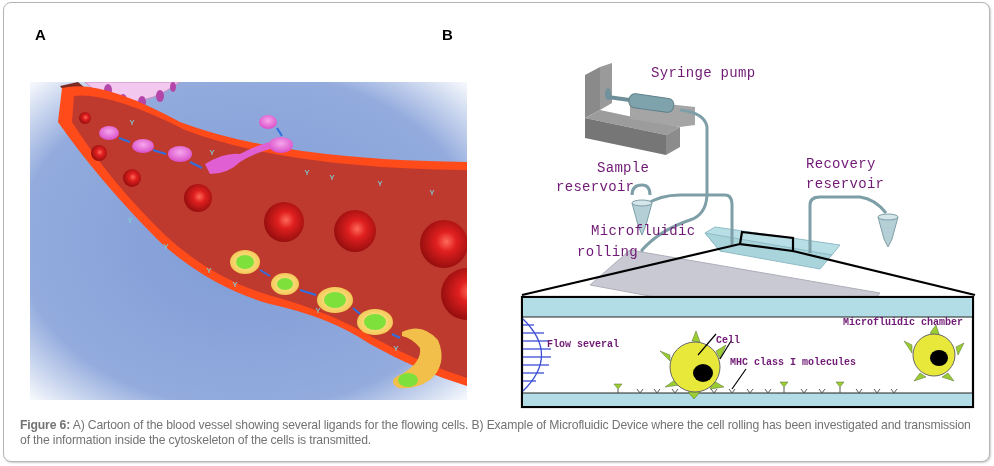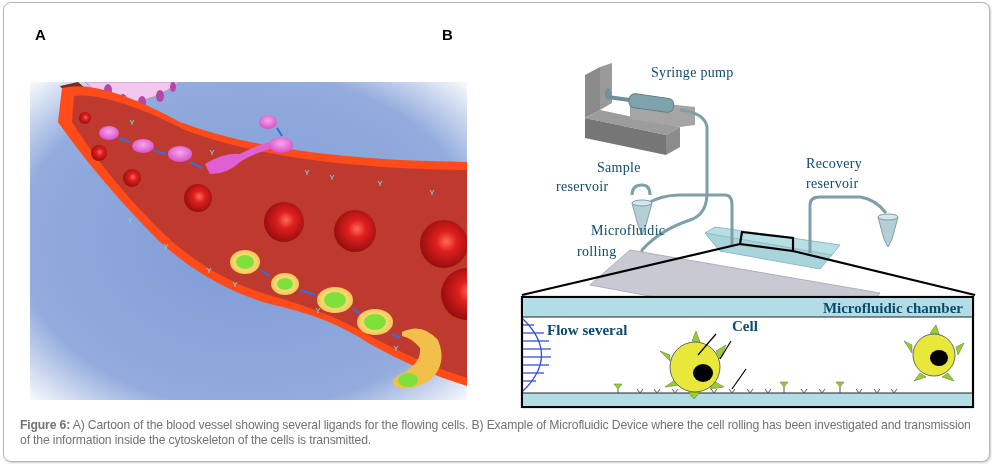--- a/index.html
+++ b/index.html
@@ -3,23 +3,23 @@
 <meta charset="utf-8">
 <style>
   html, body { margin: 0; padding: 0; background: #ffffff; }
   body { width: 994px; height: 466px; position: relative; overflow: hidden; font-family: "Liberation Sans", sans-serif; }
   .frame { position: absolute; left: 3px; top: 2px; width: 985px; height: 458px; border: 1px solid #b5b5b5; border-radius: 8px; background: #fff; box-shadow: 1px 1px 2px #ccc; }
   .panel-label { position: absolute; font-family: "Liberation Sans", sans-serif; font-weight: bold; font-size: 15px; color: #000; }
   #label-a { left: 35px; top: 26px; }
   #label-b { left: 442px; top: 26px; }
   .panel-a { position: absolute; left: 30px; top: 82px; width: 437px; height: 318px; }
   .panel-b { position: absolute; left: 520px; top: 55px; width: 465px; height: 355px; }
-  .txt { position: absolute; font-family: Liberation Serif, serif; color: #0c4a6e; white-space: nowrap; }
+  .txt { position: absolute; font-family: Liberation Mono, monospace; color: #701a75; white-space: nowrap; }
   .lbl-b { font-size: 14px; line-height: 18px; letter-spacing: 0.3px; }
-  .lbl-c { font-size: 15px; font-weight: bold; line-height: 15px; }
+  .lbl-c { font-size: 10px; font-weight: bold; line-height: 15px; margin-top: 14px; }
   .caption { position: absolute; left: 20px; top: 418px; width: 960px; font-family: "Liberation Sans", sans-serif; font-size: 12.2px; line-height: 15px; color: #737373; letter-spacing: -0.15px; }
   .caption b { font-weight: bold; }
 </style>
 </head>
 <body>
 
 <div class="frame"></div>
 
 <div class="panel-label" id="label-a">A</div>
 <div class="panel-label" id="label-b">B</div>
@@ -233,16 +233,17 @@
   <div class="txt lbl-b" style="left:131px; top:9px;">Syringe pump</div>
   <div class="txt lbl-b" style="left:36px; top:104px;margin-left:41px;">Sample</div>
   <div class="txt lbl-b" style="left:36px; top:123px;">reservoir</div>
   <div class="txt lbl-b" style="left:286px; top:100px;text-align:right;">Recovery</div>
   <div class="txt lbl-b" style="left:286px; top:120px;">reservoir</div>
   <div class="txt lbl-b" style="left:71px; top:167px;">Microfluidic</div>
   <div class="txt lbl-b" style="left:57px; top:188px;">rolling</div>
 
   <div class="txt lbl-c" style="right:22px; top:246px;">Microfluidic chamber</div>
   <div class="txt lbl-c" style="left:27px; top:268px;">Flow several</div>
-  <div class="txt lbl-c" style="left:212px; top:264px;">Cell</div>
+  <div class="txt lbl-c" style="left:196px; top:264px;">Cell</div>
+  <div class="txt lbl-c" style="left:210px; top:286px;">MHC class I molecules</div>
 </div>
 
 <div class="caption"><b>Figure 6:</b><span> A) Cartoon of the blood vessel showing several ligands for the flowing cells. B) Example of Microfluidic Device where the cell rolling has been investigated and transmission of the information inside the cytoskeleton of the cells is transmitted.</span></div>
 
 </body></html>

